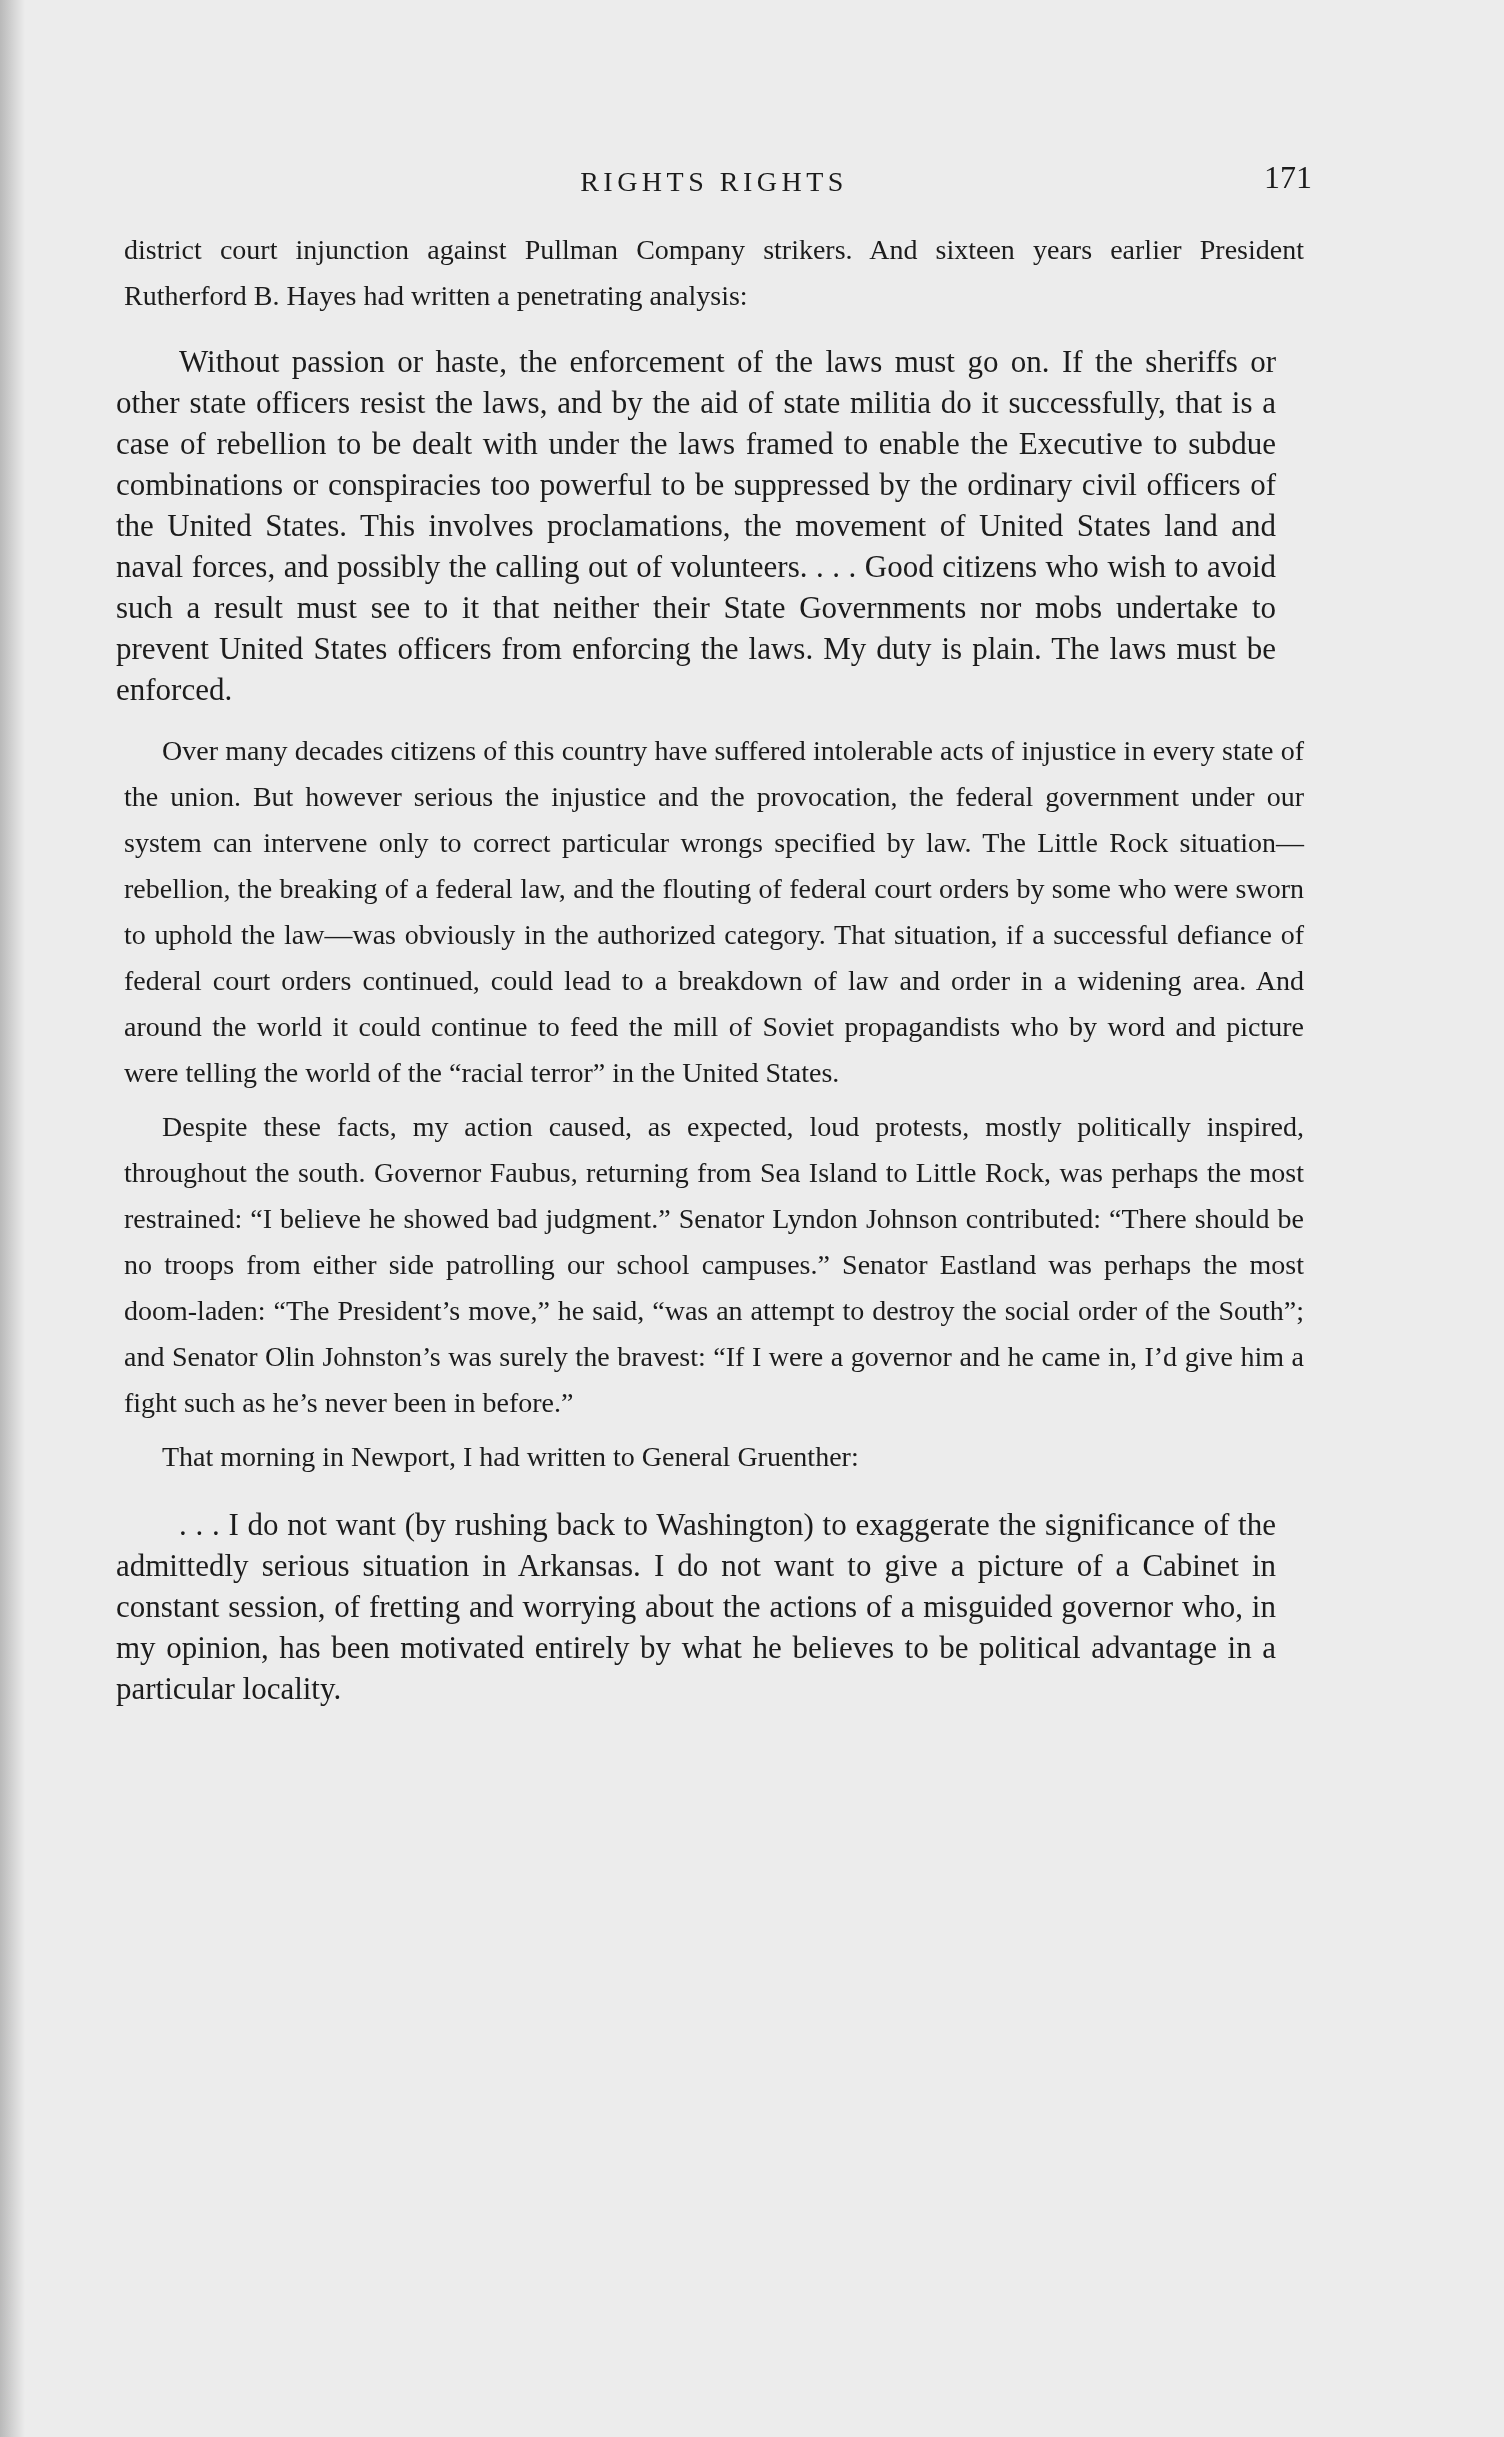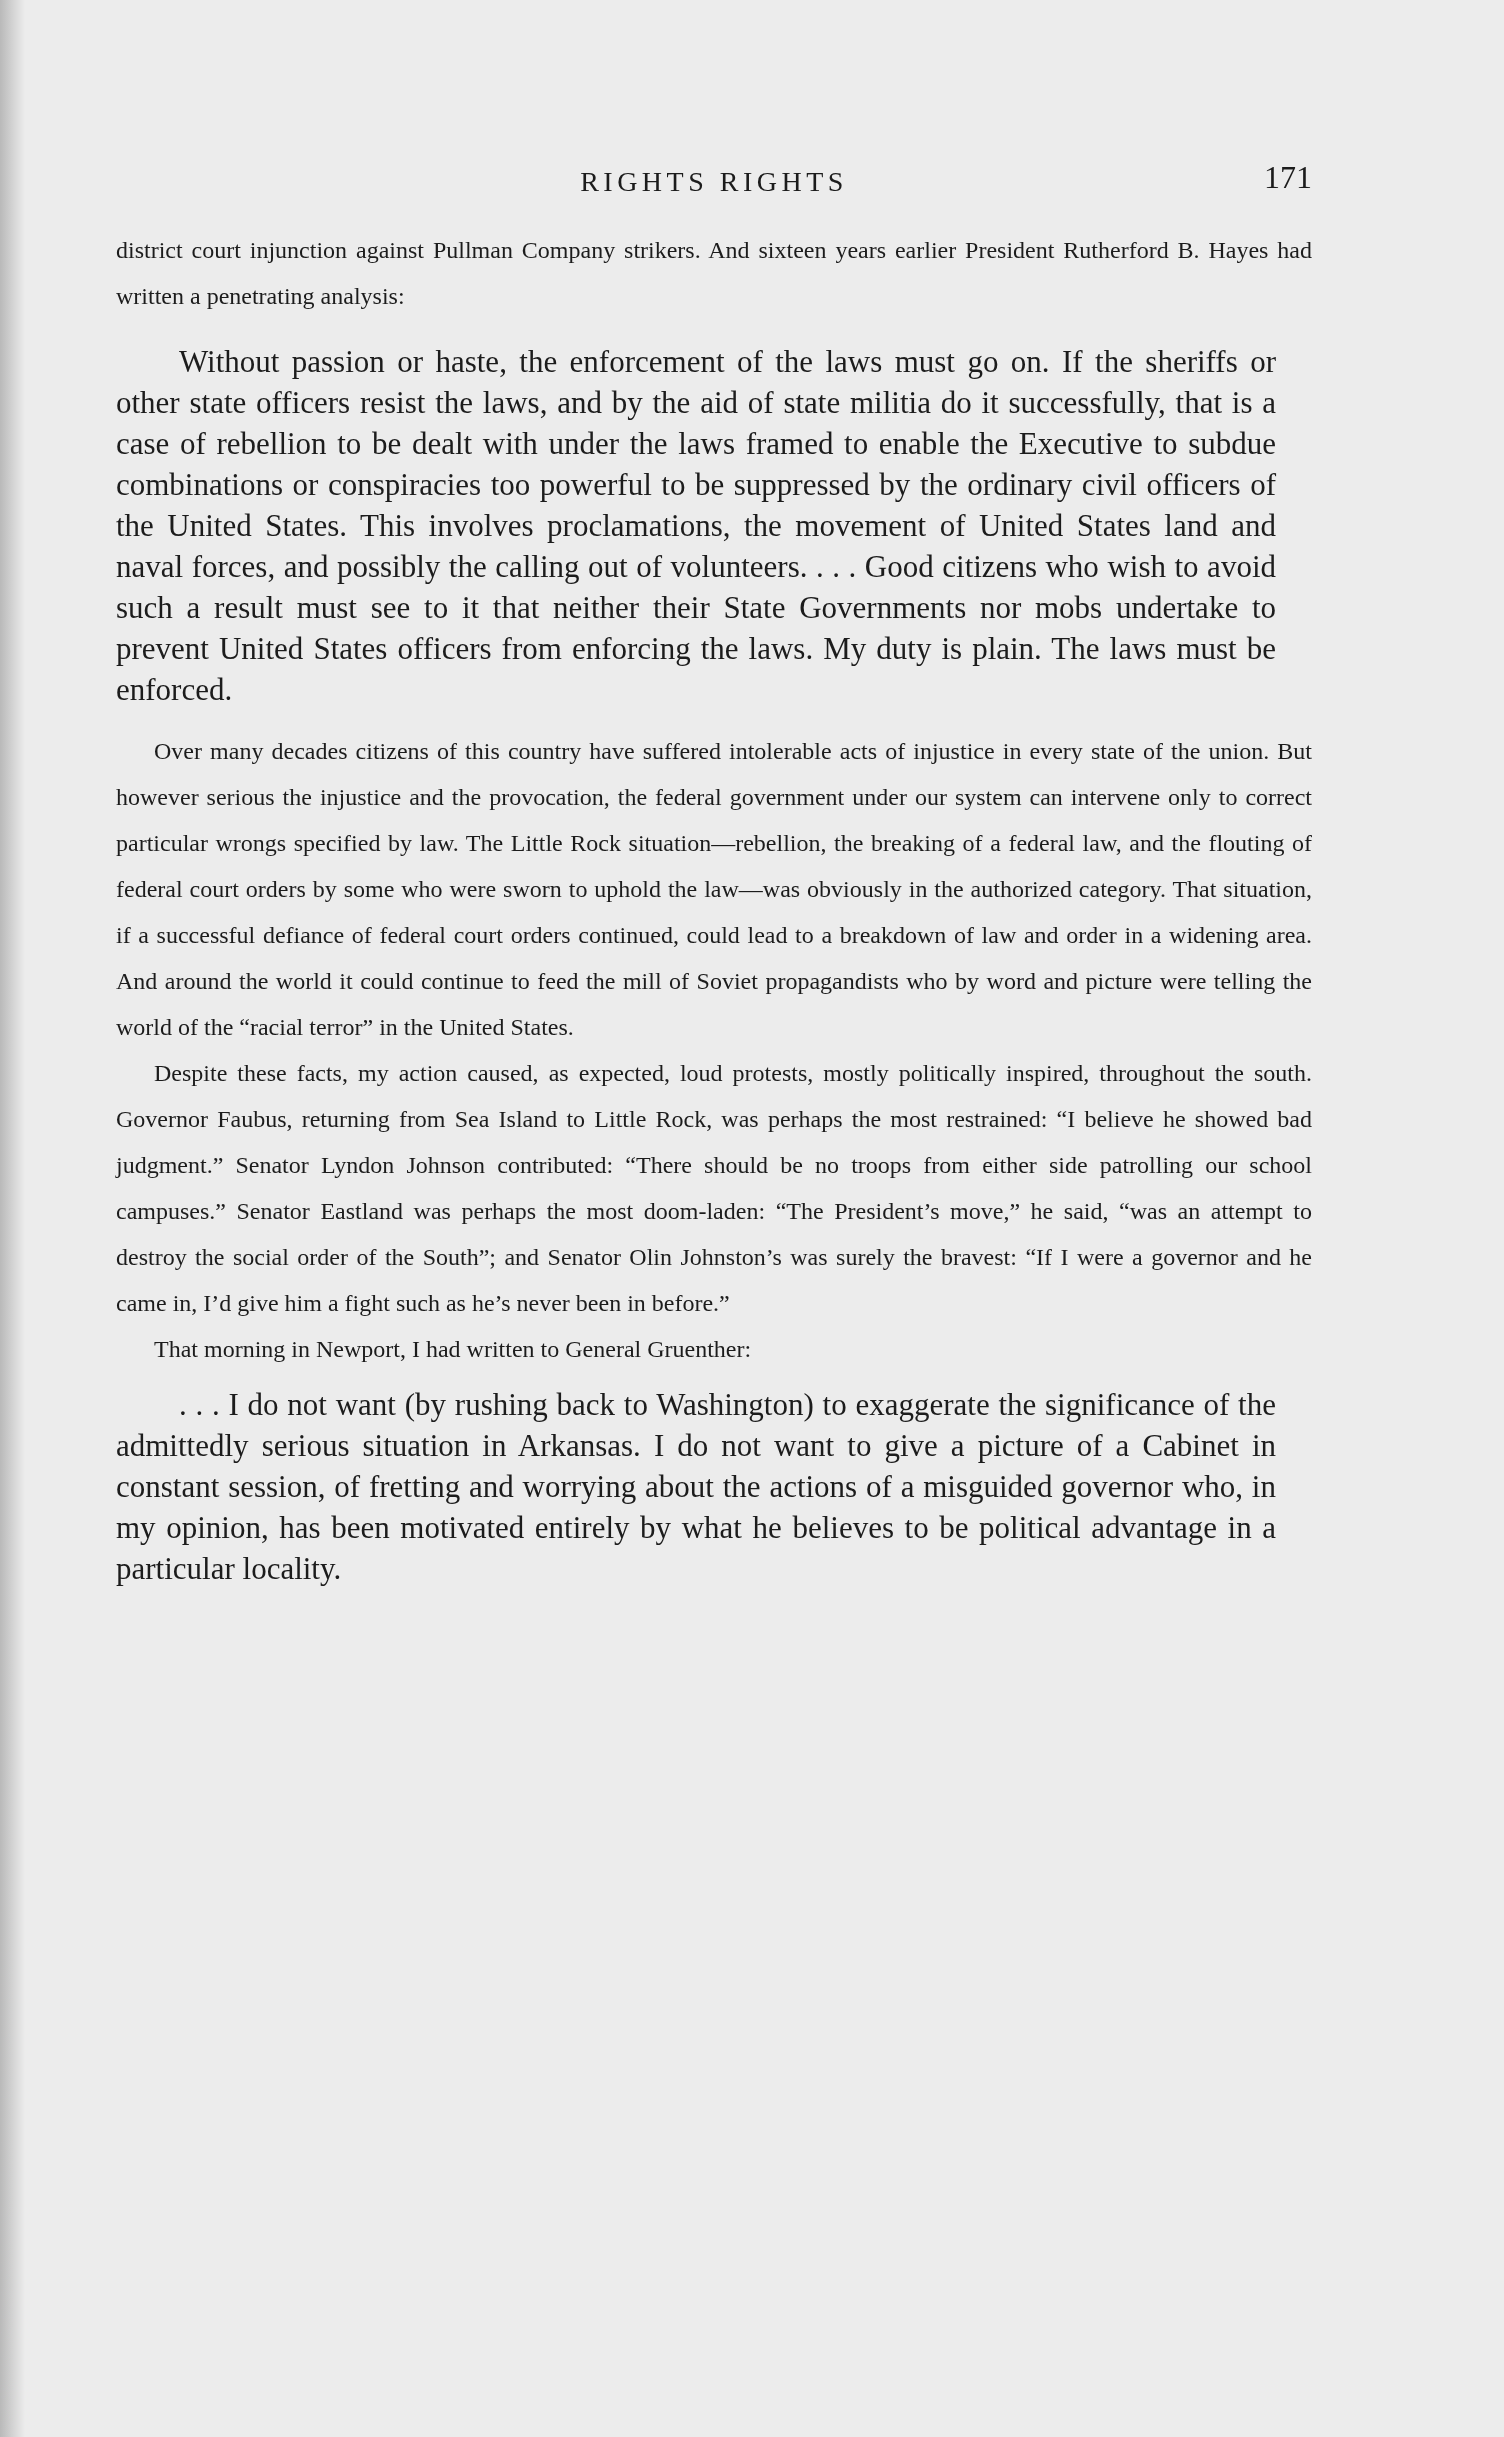--- a/index.html
+++ b/index.html
@@ -34,37 +34,37 @@
       letter-spacing: 4.5px;
       top: 7.2px;
     }
     .page-number {
       position: absolute;
       right: 0;
       top: 0;
       font-size: 32px;
     }
     .body-para {
-      font-size: 24px;
+      font-size: 28px;
       line-height: 46px;
       text-align: justify;
-      margin: 0;
+      margin: 8px;
     }
     .body-para.indent { text-indent: 38px; }
     .first-para { margin-top: 23px; }
     .block-quote {
       font-size: 31px;
       line-height: 41px;
       text-align: justify;
       margin: 18px 36px 18px 0;
       padding-left: 0;
     }
     .block-quote .line-indent { display: inline-block; width: 63px; }
     .quote-1 { margin-top: 21.5px; margin-bottom: 18px; }
-    .quote-2 { margin-top: 12px; margin-left: 0; margin-right: 36px; }
+    .quote-2 { margin-top: 24px; margin-left: 0; margin-right: 36px; }
   </style>
 </head>
 <body>
 
 <div class="page-edge"></div>
 
 <div class="page">
   <div class="running-head">
     <div class="running-title">RIGHTS RIGHTS</div>
     <div class="page-number">171</div>

